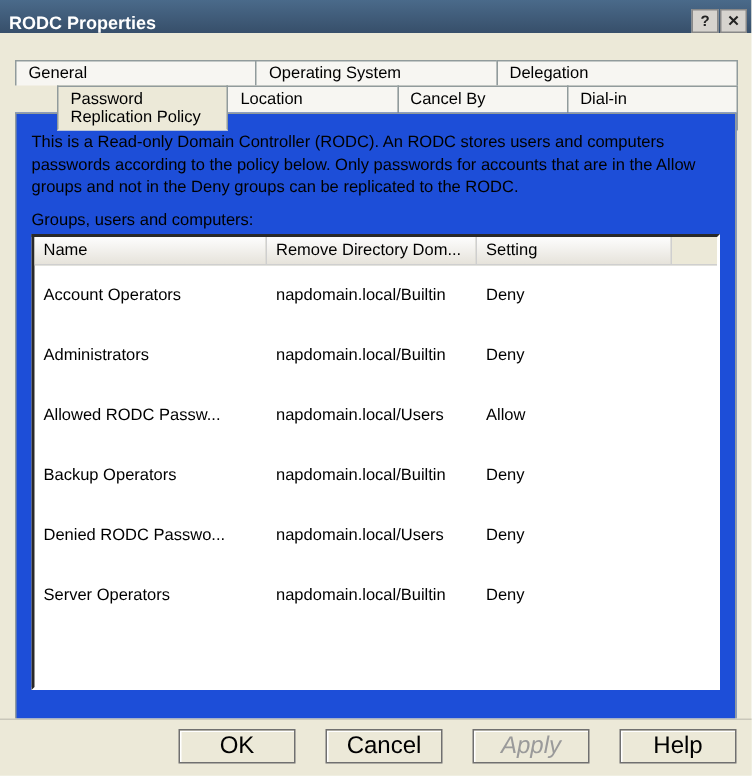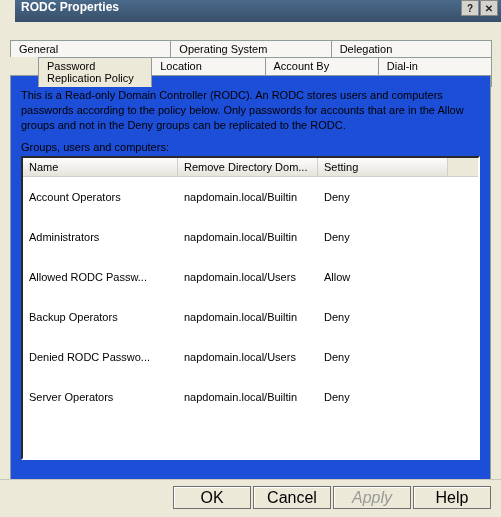--- a/index.html
+++ b/index.html
@@ -10,26 +10,25 @@
     background: #ece9d8;
     width: 501px;
     height: 517px;
     overflow: hidden;
   }
   .titlebar {
     background: linear-gradient(#4a6a8a,#374f6a);
     color: #fff;
     height: 22px;
     display: flex;
-    align-items: flex-start;
+    align-items: flex-end;
     justify-content: space-between;
     padding: 0 3px 0 6px;
     font-weight: bold;
     font-size: 12px;
-    margin-left: 15px;
   }
   .titlebar-buttons { display: flex; gap: 1px; }
   .titlebar-btn {
     width: 18px; height: 16px;
     background: #d6d3ce;
     border: 1px solid #888;
     display: flex; align-items: center; justify-content: center;
     font-size: 10px; color: #222;
   }
   .content {
@@ -112,21 +111,21 @@
     text-align: center;
   }
   .btn:disabled, .btn.disabled {
     color: #9a9a9a;
     font-style: italic;
   }
   .spacer { flex: 1; }
   .footer {
     display: flex;
     justify-content: flex-end;
-    gap: 2px;
+    gap: 20px;
     padding: 6px 10px 8px 10px;
     border-top: 1px solid #c9c7ba;
     background:#ece9d8;
     position: absolute;
     bottom: 0; left: 0; right: 0; align-items: center;
   }
   .footer .btn { min-width: 78px; }
 </style>
 </head>
 <body>
@@ -142,21 +141,21 @@
 <div class="content">
 
   <div class="tabrow" id="tabrow1">
       <div class="tab">General</div>
       <div class="tab">Operating System</div>
       <div class="tab">Delegation</div>
     </div>
   <div class="tabrow tabrow2" id="tabrow2">
       <div class="tab active">Password Replication Policy</div>
       <div class="tab">Location</div>
-      <div class="tab">Account By</div>
+      <div class="tab">Cancel By</div>
       <div class="tab">Dial-in</div>
     </div>
 
   <div class="tabpanel">
     <div class="desc">This is a Read-only Domain Controller (RODC).  An RODC stores users and computers passwords according to the policy below.  Only passwords for accounts that are in the Allow groups and not in the Deny groups can be replicated to the RODC.</div>
     <div class="label">Groups, users and computers:</div>
 
     <div class="listview">
       <div class="lv-head">
         <div class="lv-col col0">Name</div>

